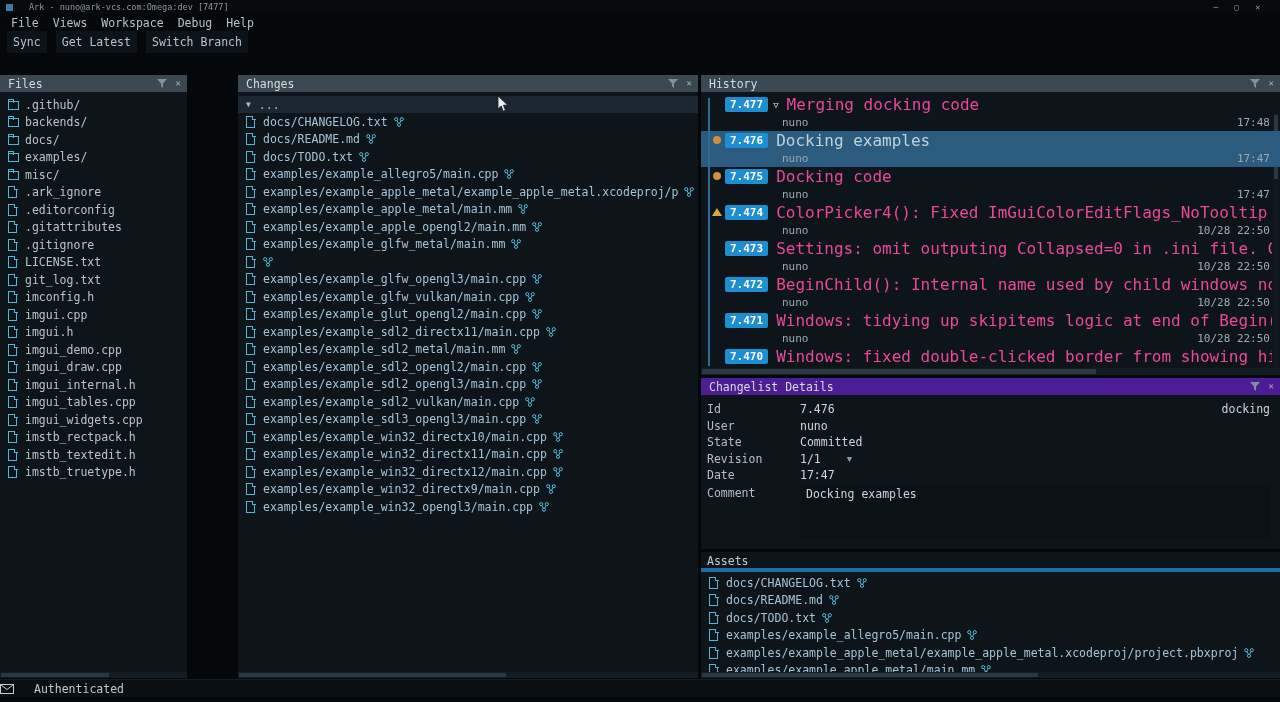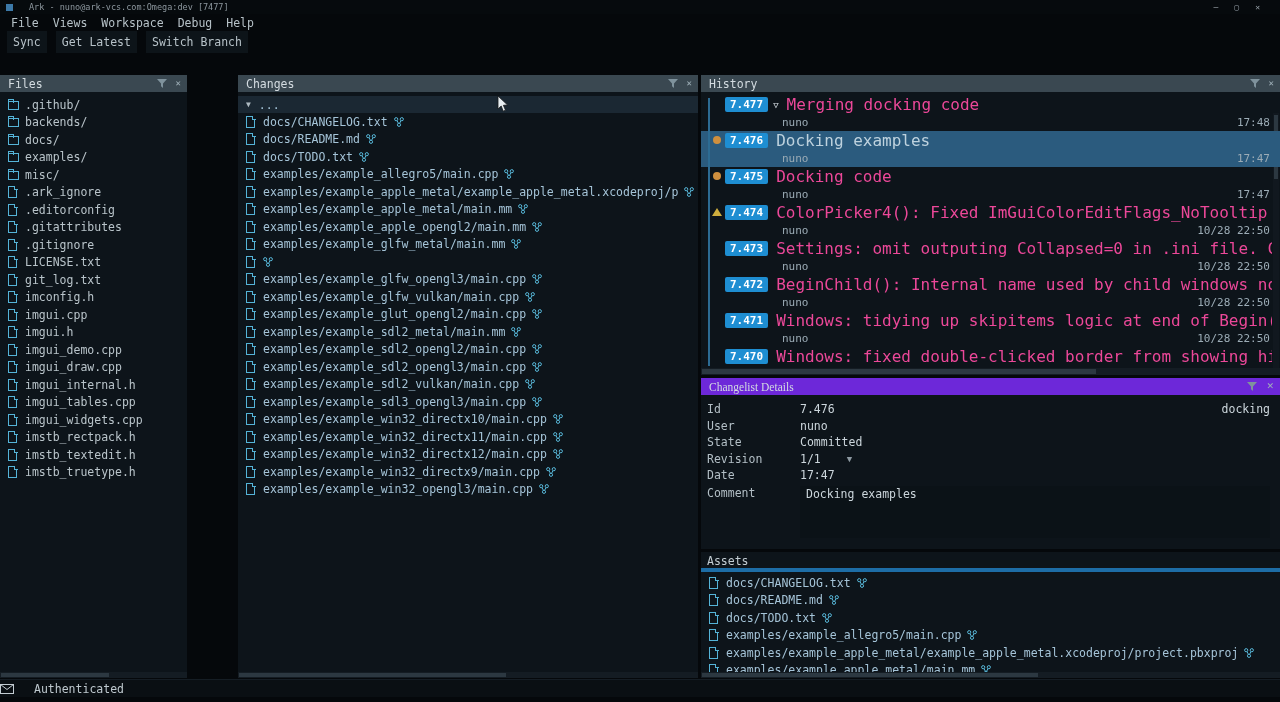--- a/index.html
+++ b/index.html
@@ -17,21 +17,21 @@
   .menubar { height:17px; display:flex; align-items:center; padding-left:4px; font-size:11.5px; color:#b7c2c8; }
   .menu-item { padding:0 7px; }
   .toolbar { height:22px; display:flex; gap:9px; padding-left:7px; }
   .tb-btn { background:#0d1419; border:0; color:#b7c2c8; font:inherit; font-size:11.5px; padding:2px 6px; }
   .path { height:20px; font-size:15px; color:#9cadb6; padding:4px 0 0 9px;margin-top:45px; }
 
   
   .main { position:absolute; top:75px; left:0; width:1280px; height:603px; }
   .panel { position:absolute; background:#0d141a; display:flex; flex-direction:column; overflow:hidden; }
   .panel > header { height:17px; flex:none; background:#3a4851; color:#d4dce1; font-size:11.5px; display:flex; align-items:center; padding:0 6px 0 8px; }
-  .details-panel > header { background:#6d28d9;font-family:Liberation Serif, serif; }
+  .details-panel > header { background:#4c1d95; }
   .hdr-icons { margin-left:auto; display:flex; align-items:center; gap:9px; }
   .x-icon { font-size:9px; color:#9fb0b8; line-height:1; }
   .funnel-icon svg { display:block; }
 
   .files-panel   { left:0;     top:0;     width:187px; height:603px; }
   .changes-panel { left:238px; top:0;     width:460px; height:603px; }
   .history-panel { left:701px; top:0;     width:579px; height:300px; }
   .details-panel { left:701px; top:303px; width:579px; height:171px; }
   .assets-panel  { left:701px; top:477px; width:579px; height:126px; }
 
@@ -410,20 +410,30 @@
             <span class="tree-icon"></span>
             <span>examples/example_glut_opengl2/main.cpp</span>
             <svg class="branch-icon" width="10" height="10" viewBox="0 0 10 10">
               <circle cx="2.2" cy="2.2" r="1.6" fill="none" stroke="#58b7d8"></circle>
               <circle cx="7.8" cy="2.2" r="1.6" fill="none" stroke="#58b7d8"></circle>
               <circle cx="5" cy="7.8" r="1.6" fill="none" stroke="#58b7d8"></circle>
               <path d="M3 3.5 L4.4 6.4 M7 3.5 L5.6 6.4" stroke="#58b7d8" fill="none"></path>
             </svg>
           </div>
 
+          <div class="row">
+            <span class="tree-icon"></span>
+            <span>examples/example_sdl2_directx11/main.cpp</span>
+            <svg class="branch-icon" width="10" height="10" viewBox="0 0 10 10">
+              <circle cx="2.2" cy="2.2" r="1.6" fill="none" stroke="#58b7d8"></circle>
+              <circle cx="7.8" cy="2.2" r="1.6" fill="none" stroke="#58b7d8"></circle>
+              <circle cx="5" cy="7.8" r="1.6" fill="none" stroke="#58b7d8"></circle>
+              <path d="M3 3.5 L4.4 6.4 M7 3.5 L5.6 6.4" stroke="#58b7d8" fill="none"></path>
+            </svg>
+          </div>
 
           <div class="row">
             <span class="tree-icon"></span>
             <span>examples/example_sdl2_metal/main.mm</span>
             <svg class="branch-icon" width="10" height="10" viewBox="0 0 10 10">
               <circle cx="2.2" cy="2.2" r="1.6" fill="none" stroke="#58b7d8"></circle>
               <circle cx="7.8" cy="2.2" r="1.6" fill="none" stroke="#58b7d8"></circle>
               <circle cx="5" cy="7.8" r="1.6" fill="none" stroke="#58b7d8"></circle>
               <path d="M3 3.5 L4.4 6.4 M7 3.5 L5.6 6.4" stroke="#58b7d8" fill="none"></path>
             </svg>

